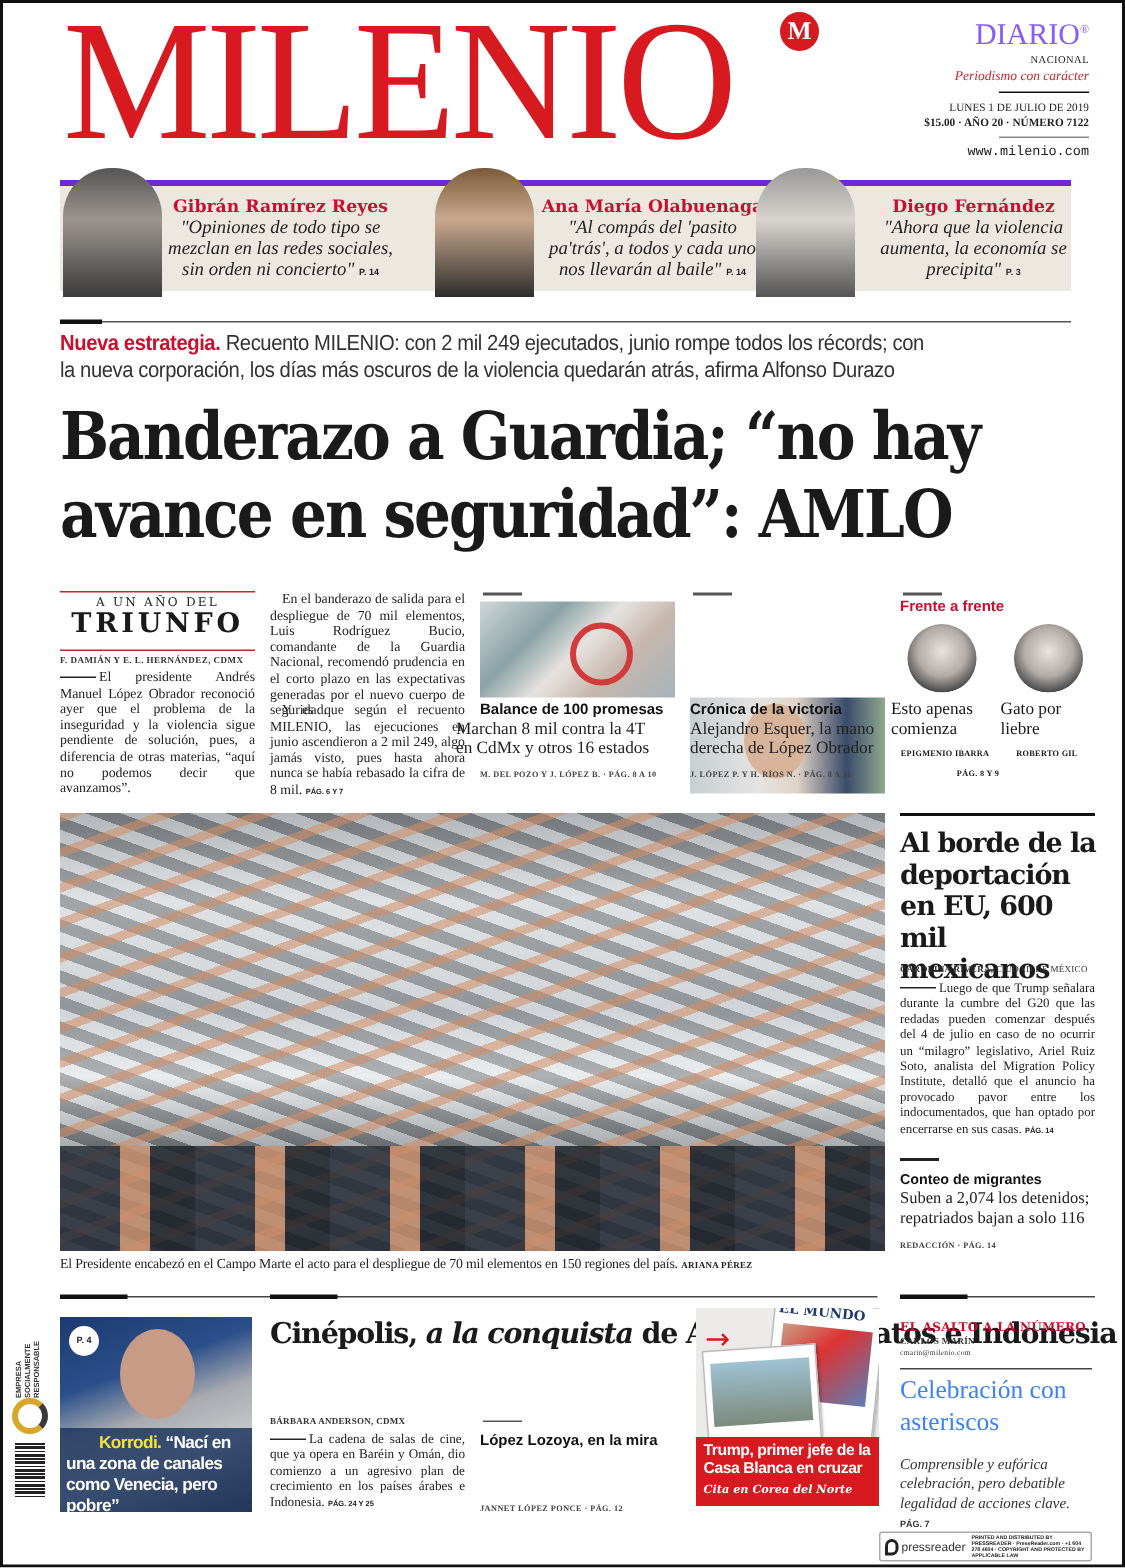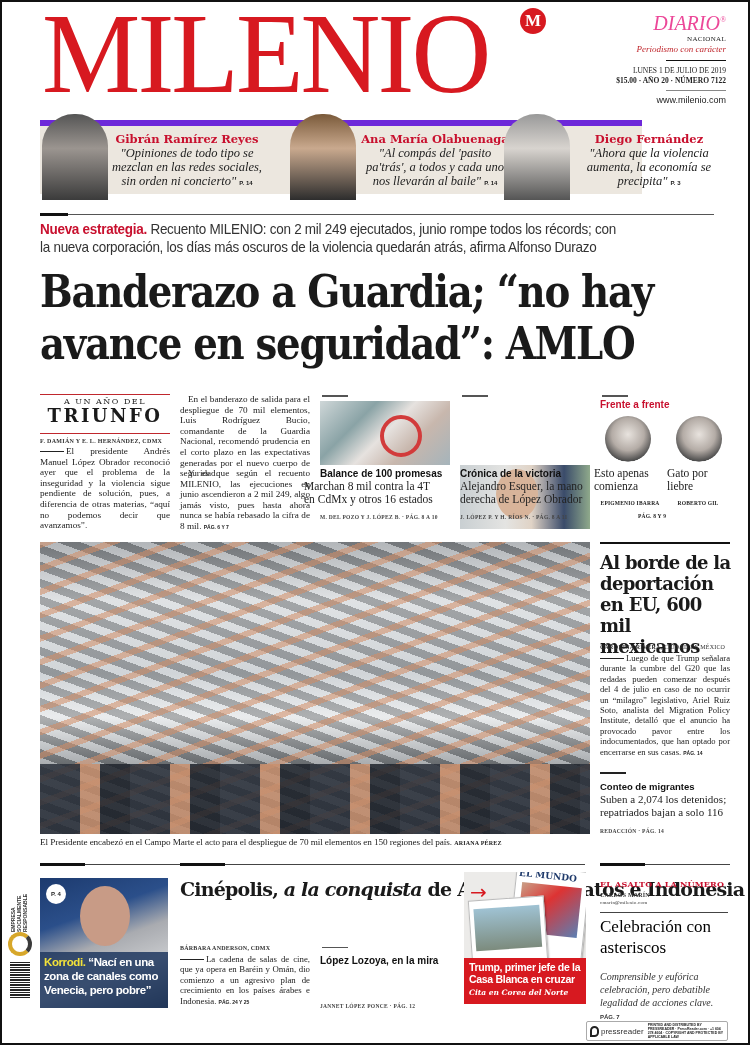--- a/index.html
+++ b/index.html
@@ -5,30 +5,30 @@
   * { box-sizing: border-box; margin: 0; padding: 0; }
   html, body { width: 750px; height: 1045px; background: #fff; overflow: hidden; }
   body { position: relative; font-family: "DejaVu Serif", serif; color: #1a1a1a; }
   .page { position: absolute; left: 0; top: 0; width: 750px; height: 1045px; border: 2px solid #111; background: #fff; }
   .abs { position: absolute; }
 
   
   .masthead-logo { left: 40px; top: 2px; font-family: "Liberation Serif", serif; font-size: 114px; line-height: 100px; color: #d71920; letter-spacing: -3px; transform: scaleX(0.97); transform-origin: left; }
   .logo-badge { left: 518px; top: 6px; width: 26px; height: 26px; border-radius: 50%; background: #d71920; color: #fff; font-family: "Liberation Serif", serif; font-weight: bold; font-size: 17px; text-align: center; line-height: 26px; }
   .mast-right { right: 22px; top: 8px; width: 140px; text-align: right; }
-  .diario { font-family: "Liberation Serif", serif; font-size: 20px; line-height: 20px; color: #ec4899; font-style: italic; }
+  .diario { font-family: "Liberation Serif", serif; font-size: 20px; line-height: 20px; color: #8b5cf6; }
   .nacional { font-size: 7px; letter-spacing: 0.3px; margin-top: 2px; color: #222; font-family: "Liberation Serif", serif; text-align: right; }
   .tagline { font-family: "Liberation Serif", serif; font-style: italic; font-size: 9px; color: #c0272d; margin-top: 1px; }
   .mast-rule { width: 60px; height: 1px; background: #111; margin: 6px 0 5px auto; }
   .edition { font-family: "Liberation Serif", serif; font-size: 7.5px; color: #222; line-height: 10px; }
   .mast-rule2 { width: 60px; height: 1px; background: #888; margin: 4px 0 4px auto; }
-  .website { font-family: Liberation Sans, sans-serif; font-size: 9px; color: #222; }
-
-  
-  .op-strip { left: 38px; top: 118px; width: 602px; height: 74px; background: #ece7df; border-top: 6px solid #6d28d9; }
+  .website { font-family: Liberation Mono, monospace; font-size: 9px; color: #222; }
+
+  
+  .op-strip { left: 38px; top: 118px; width: 674px; height: 74px; background: #ece7df; border-top: 4px solid #6d28d9; }
   .op-item { position: absolute; top: 0; height: 74px; }
   .op-photo { position: absolute; bottom: 0; width: 66px; height: 86px; border-radius: 32px 32px 0 0; background: linear-gradient(180deg,#555 0%,#9b9590 40%,#3b3b3b 100%); }
   .op-text { position: absolute; top: 6px; text-align: center; }
   .op-name { font-family: "DejaVu Serif", serif; font-weight: bold; font-size: 11.5px; color: #c8102e; }
   .op-quote { font-family: "Liberation Serif", serif; font-style: italic; font-size: 12.5px; line-height: 14px; color: #222; }
   .op-page { font-family: "Liberation Sans", sans-serif; font-size: 6px; font-style: normal; font-weight: bold; }
 
   
   .rule-top { left: 38px; top: 212px; width: 674px; height: 1px; background: #555; }
   .rule-top-thick { left: 38px; top: 211px; width: 28px; height: 3px; background: #111; }
@@ -71,31 +71,31 @@
   .caption .credit { font-size: 6px; font-weight: bold; letter-spacing: 0.2px; }
 
   
   .side-head { font-family: "DejaVu Serif", serif; font-weight: bold; font-size: 18px; line-height: 21px; color: #1a1a1a; letter-spacing: -0.7px; }
   .side-by { font-family: "Liberation Serif", serif; font-size: 6px; letter-spacing: 0.2px; color: #333; }
 
   
   .bottom-rule { left: 38px; top: 862px; width: 545px; height: 1px; background: #444; }
   .korrodi { left: 38px; top: 876px; width: 128px; height: 130px; background: linear-gradient(160deg,#1c3a6e 0%,#2b4f8a 30%,#a9abb0 50%,#c7c9cc 70%,#333 100%); overflow: hidden; }
   .korrodi-band { position: absolute; left: 0; bottom: 0; width: 100%; height: 56px; background: rgba(30,55,95,0.85); padding: 3px 4px; font-family: "Liberation Sans", sans-serif; font-weight: bold; font-size: 11.5px; line-height: 14px; color: #fff; letter-spacing: -0.4px; }
-  .korrodi-band .k { color: #f3e23a; }
+  .korrodi-band .k { color: #f3e23a; margin-left: 22px; }
   .page-bubble { position: absolute; left: 6px; top: 6px; width: 20px; height: 20px; border-radius: 50%; background: #fff; font-family: "Liberation Sans", sans-serif; font-size: 6px; font-weight: bold; text-align: center; line-height: 20px; color: #222; }
   .cine-head { left: 178px; top: 876px; width: 280px; font-family: "DejaVu Serif", serif; font-weight: bold; font-size: 19px; line-height: 22px; letter-spacing: -0.8px; color: #1a1a1a; white-space: nowrap; }
   .cine-head i { font-style: italic; }
   .mundo { left: 462px; top: 870px; width: 122px; height: 95px; background: #ecebe9; overflow: hidden; }
   .mundo-paper { position: absolute; background: #fff; border: 1px solid #bbb; box-shadow: 1px 1px 2px rgba(0,0,0,0.3); }
   .mundo-red { left: 462px; top: 956px; width: 122px; height: 46px; background: #d71920; color: #fff; padding: 4px 5px; font-family: "Liberation Sans", sans-serif; }
   .mundo-red .t { font-weight: bold; font-size: 10.5px; line-height: 11.5px; letter-spacing: -0.3px; }
   .mundo-red .s { font-family: "DejaVu Serif", serif; font-style: italic; font-weight: bold; font-size: 7.5px; margin-top: 3px; }
   .asalto-title { font-family: "DejaVu Serif", serif; font-weight: bold; font-size: 8px; color: #c8102e; letter-spacing: 0.2px; }
-  .asalto-head { font-family: "Liberation Serif", serif; font-size: 17px; line-height: 21px; color: #000000; }
+  .asalto-head { font-family: "Liberation Serif", serif; font-size: 17px; line-height: 21px; color: #3b82f6; }
   .asalto-deck { font-family: "Liberation Serif", serif; font-style: italic; font-size: 10px; line-height: 13px; color: #333; }
   .pressreader { left: 584px; top: 1019px; width: 142px; height: 20px; border: 1px solid #aaa; border-radius: 2px; background: #fff; display: flex; align-items: center; padding: 0 3px; gap: 4px; }
   .pr-logo { font-family: "Liberation Sans", sans-serif; font-size: 8px; color: #333; display: flex; align-items: center; gap: 2px; }
   .pr-icon { width: 9px; height: 11px; border: 2px solid #222; border-radius: 5px 5px 5px 0; }
   .pr-text { font-family: "Liberation Sans", sans-serif; font-size: 3.5px; line-height: 4px; color: #222; font-weight: bold; }
   .esr { left: 4px; top: 868px; width: 28px; height: 130px; }
   .esr-text { position: absolute; left: 4px; top: 4px; writing-mode: vertical-rl; transform: rotate(180deg); font-family: "Liberation Sans", sans-serif; font-size: 5px; font-weight: bold; line-height: 6px; color: #333; height: 58px; }
   .esr-ring { position: absolute; left: 2px; top: 62px; width: 24px; height: 24px; border-radius: 50%; border: 4px solid #d7a72a; border-right-color: #3a3a3a; }
   .barcode { position: absolute; left: 4px; top: 92px; width: 20px; height: 36px; background: repeating-linear-gradient(0deg,#222 0 1px,#fff 1px 2px,#222 2px 4px,#fff 4px 5px); }
 </style>

